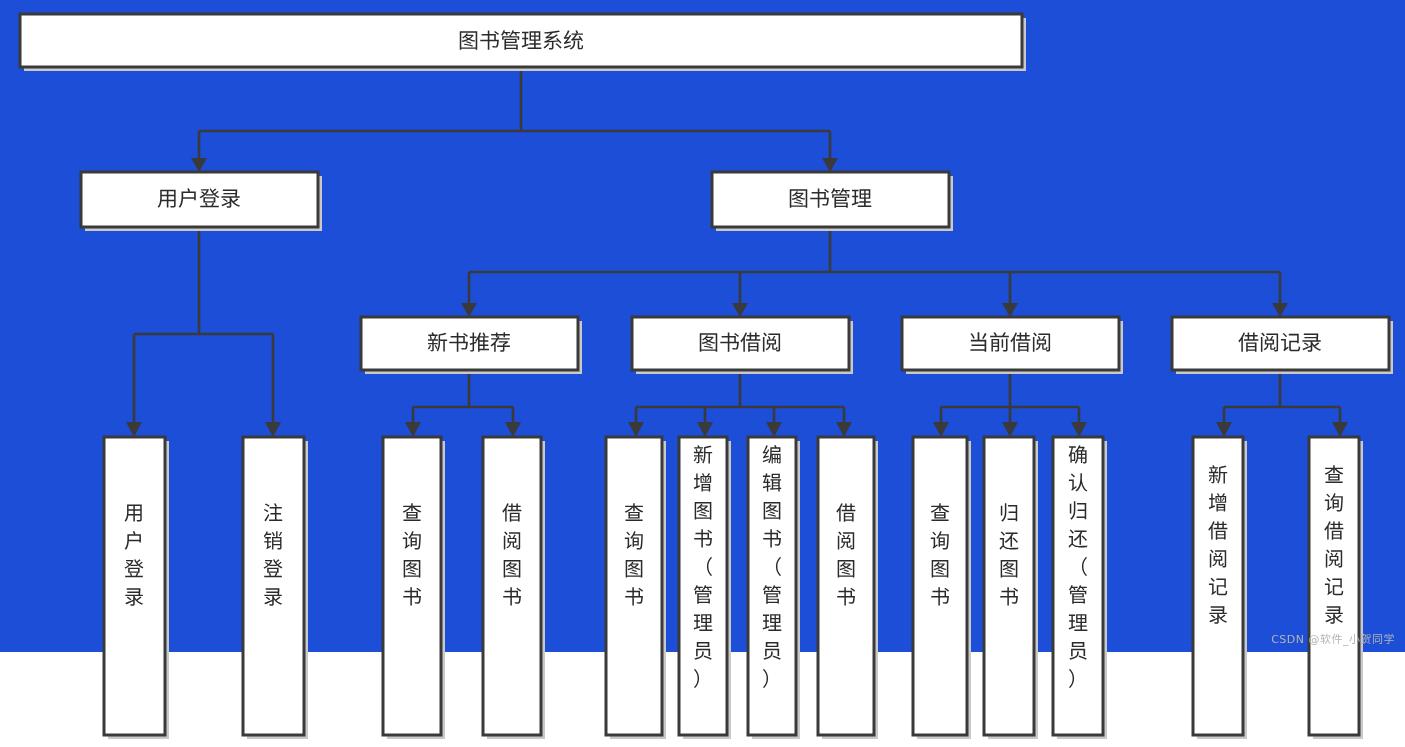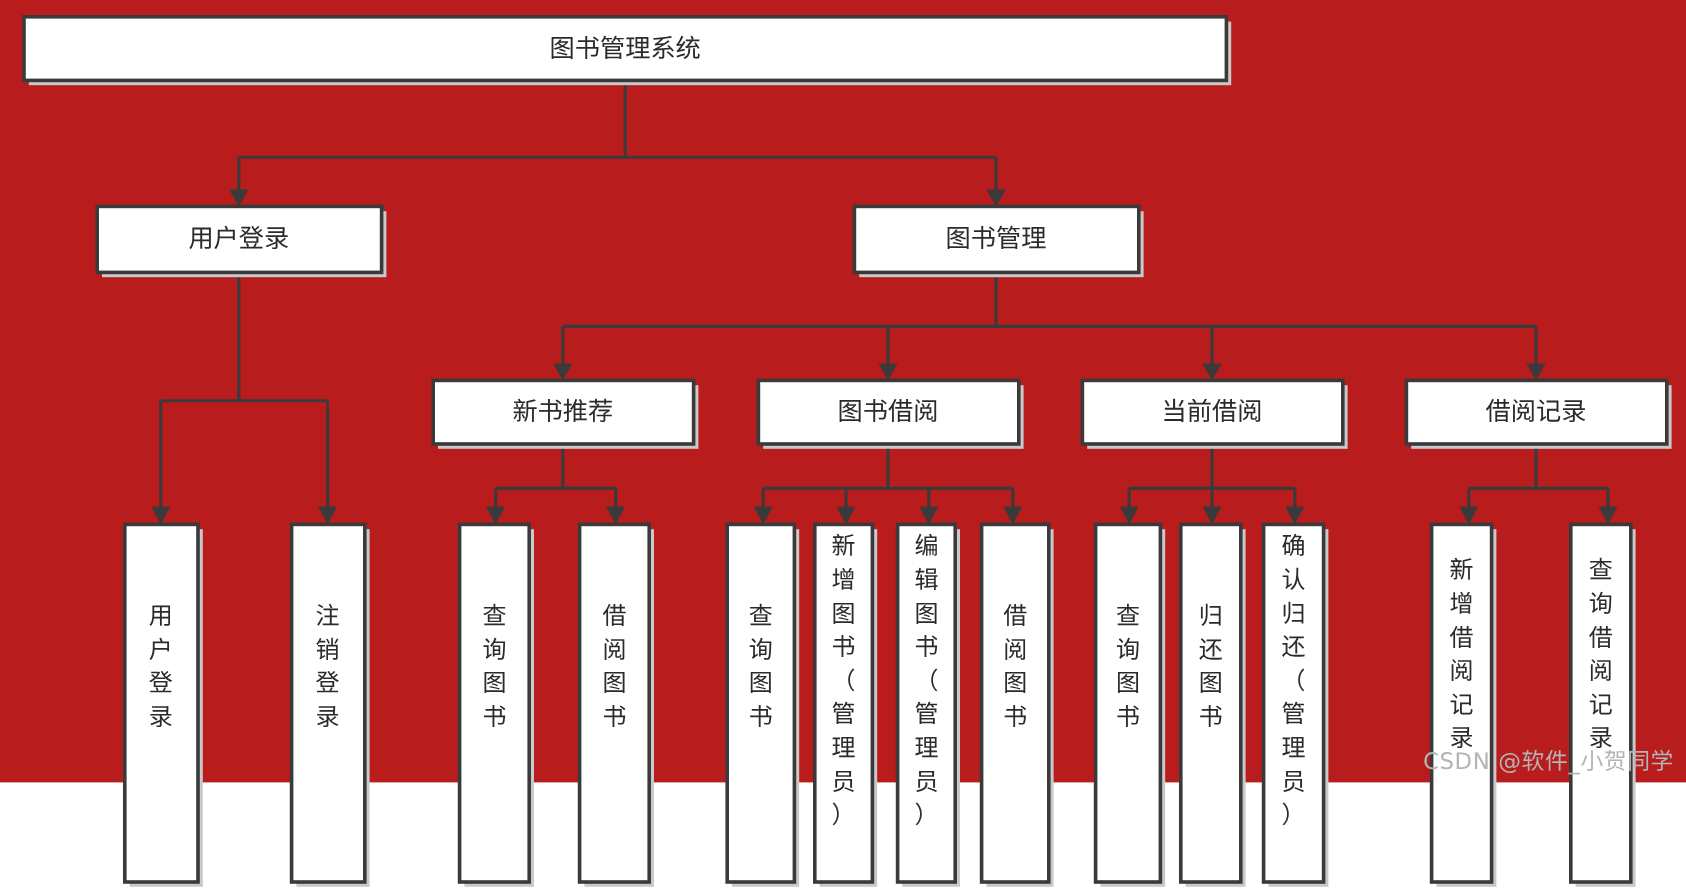--- a/index.html
+++ b/index.html
@@ -11,21 +11,21 @@
   body {
     width: 1405px;
     height: 747px;
     font-family: "DejaVu Sans", "Liberation Sans", sans-serif;
     overflow: hidden;
   }
   #diagram-root {
     position: relative;
     width: 1405px;
     height: 652px;
-    background: #b91c1c;
+    background: #1d4ed8;
   }
   svg#flow-svg {
     position: absolute;
     top: 0;
     left: 0;
     width: 1405px;
     height: 747px;
     display: block;
   }
   .node-rect {
@@ -57,21 +57,21 @@
     font-family: "DejaVu Sans", "Liberation Sans", sans-serif;
     font-size: 20px;
     fill: #2b2b2b;
     text-anchor: middle;
   }
   .watermark-text {
     position: absolute;
     right: 10px;
     bottom: 6px;
     font-family: "DejaVu Sans", "Liberation Sans", sans-serif;
-    font-size: 19px;
+    font-size: 11px;
     color: #b4b4b4;
     white-space: nowrap;
     letter-spacing: 0.5px;
     user-select: none;
   }
 </style>
 </head>
 <body>
 
 <div id="diagram-root">

